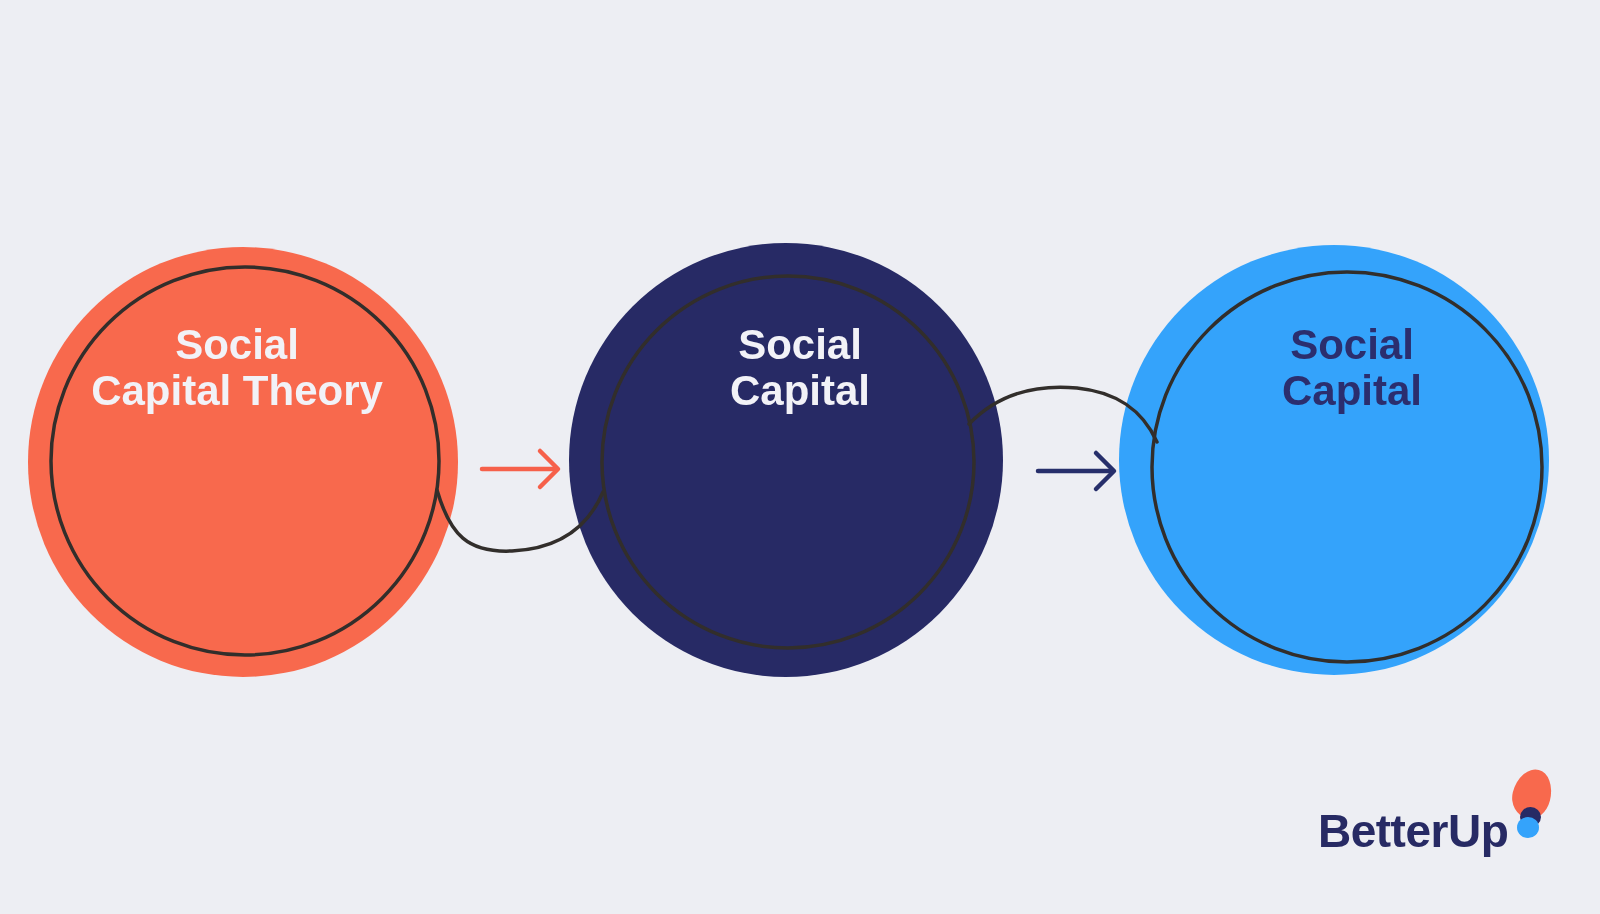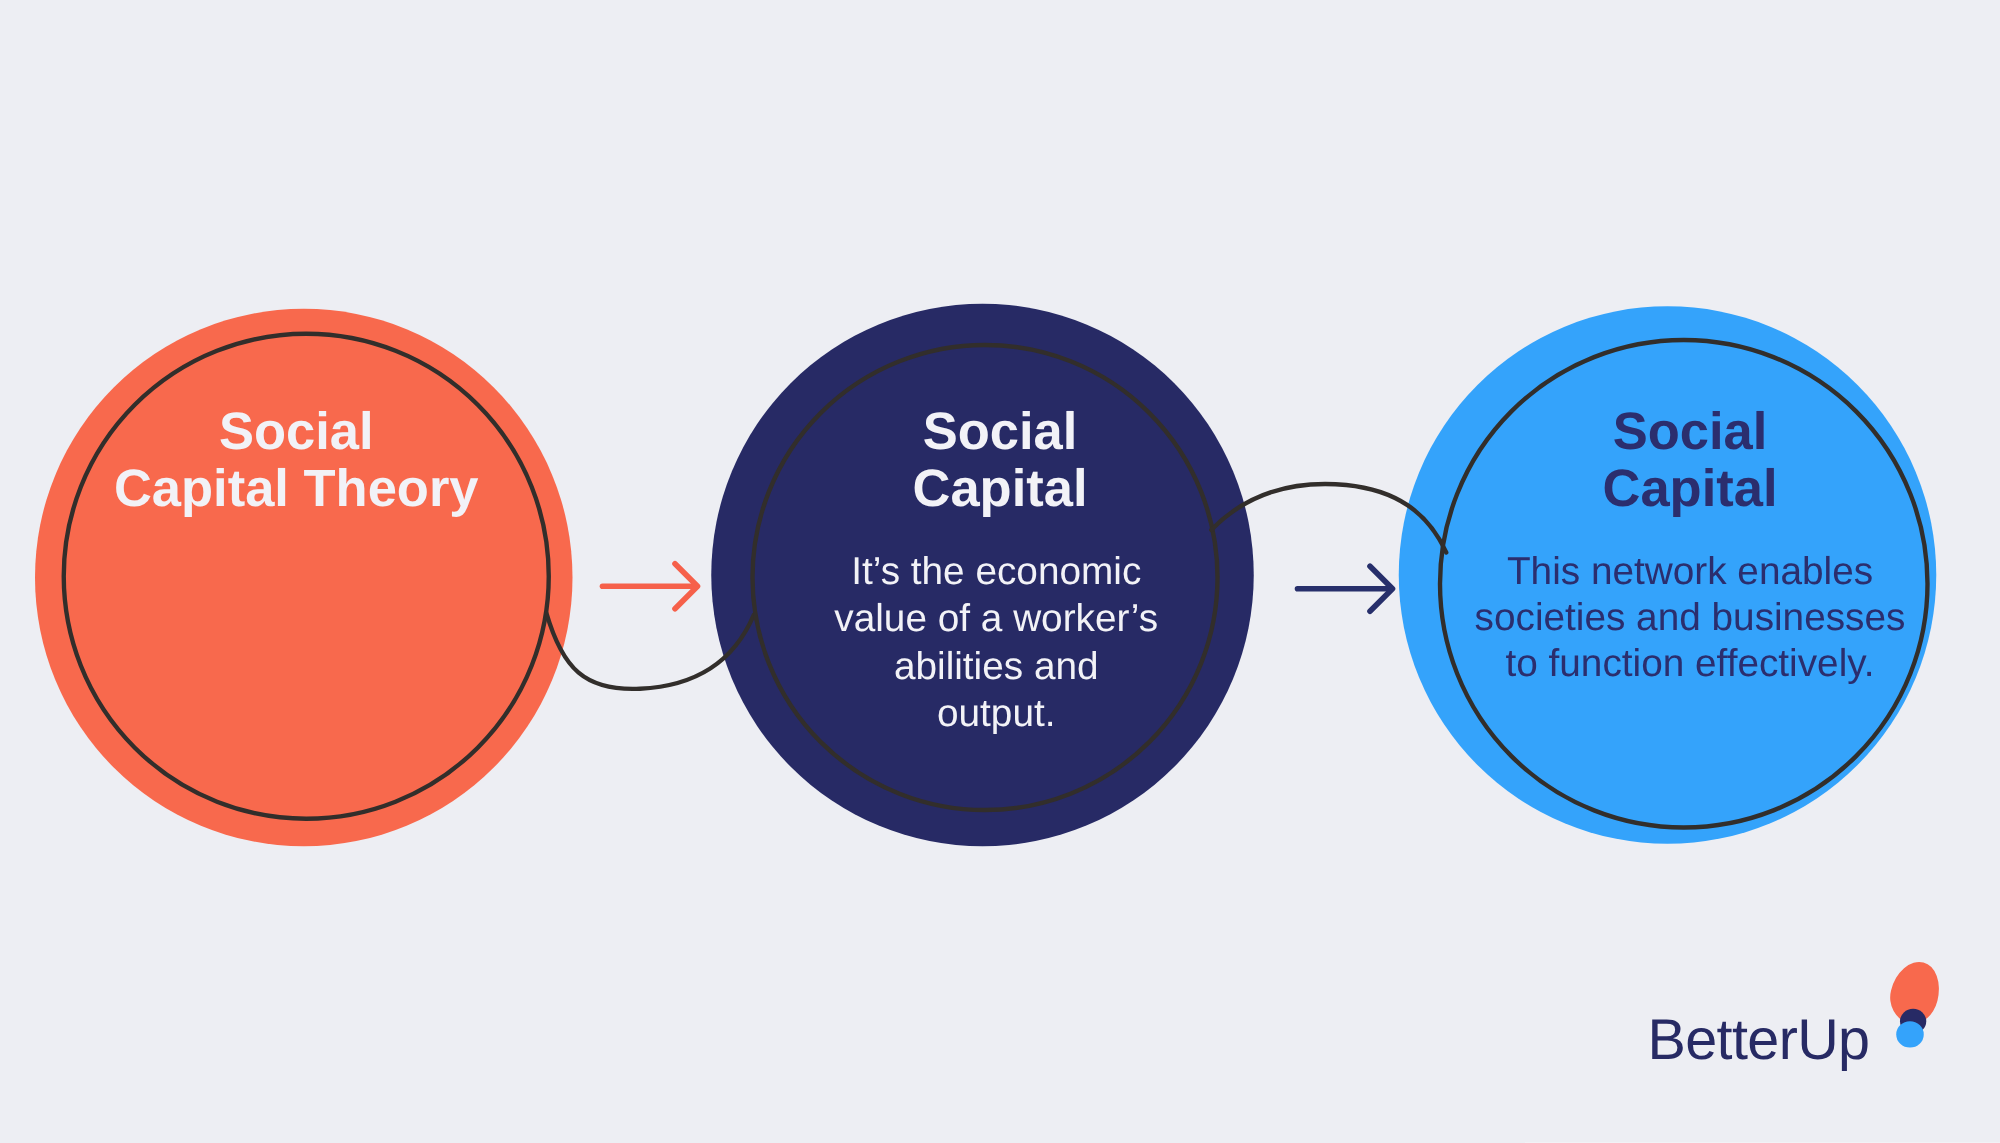--- a/index.html
+++ b/index.html
@@ -50,21 +50,21 @@
     position: absolute;
     left: 1318px;
     top: 755px;
     width: 240px;
     height: 115px;
   }
   .logo-wordmark {
     position: absolute;
     left: 0;
     top: 51px;
-    font-weight: 400;
+    font-weight: 700;
     font-size: 46px;
     line-height: 50px;
     letter-spacing: -0.5px;
     color: var(--c-logo_navy, #272A64);
   }
   .logo-mark { position: absolute; left: 193px; top: 12px; width: 46px; height: 90px; }
   .logo-blob {
     position: absolute;
     left: 2px; top: 2px;
     width: 38px; height: 50px;
@@ -118,30 +118,23 @@
       <path d="M 1038 471 L 1112 471"></path>
       <path d="M 1096 453 L 1114 471 L 1096 489"></path>
     </g>
   </svg>
 
   <div class="step-title light-text" id="title-1">Social
 Capital Theory</div>
 
   <div class="step-title light-text" id="title-2">Social
 Capital</div>
-  <div class="step-desc light-text" id="desc-2">It’s the economic
-value of a worker’s
-abilities and
-output.</div>
 
   <div class="step-title dark-text" id="title-3">Social
 Capital</div>
-  <div class="step-desc dark-text" id="desc-3">This network enables
-societies and businesses
-to function effectively.</div>
 
   <div class="logo">
     <div class="logo-wordmark">BetterUp</div>
     <div class="logo-mark">
       <div class="logo-blob"></div>
       <div class="logo-dot-navy"></div>
       <div class="logo-dot-blue"></div>
     </div>
   </div>
 

